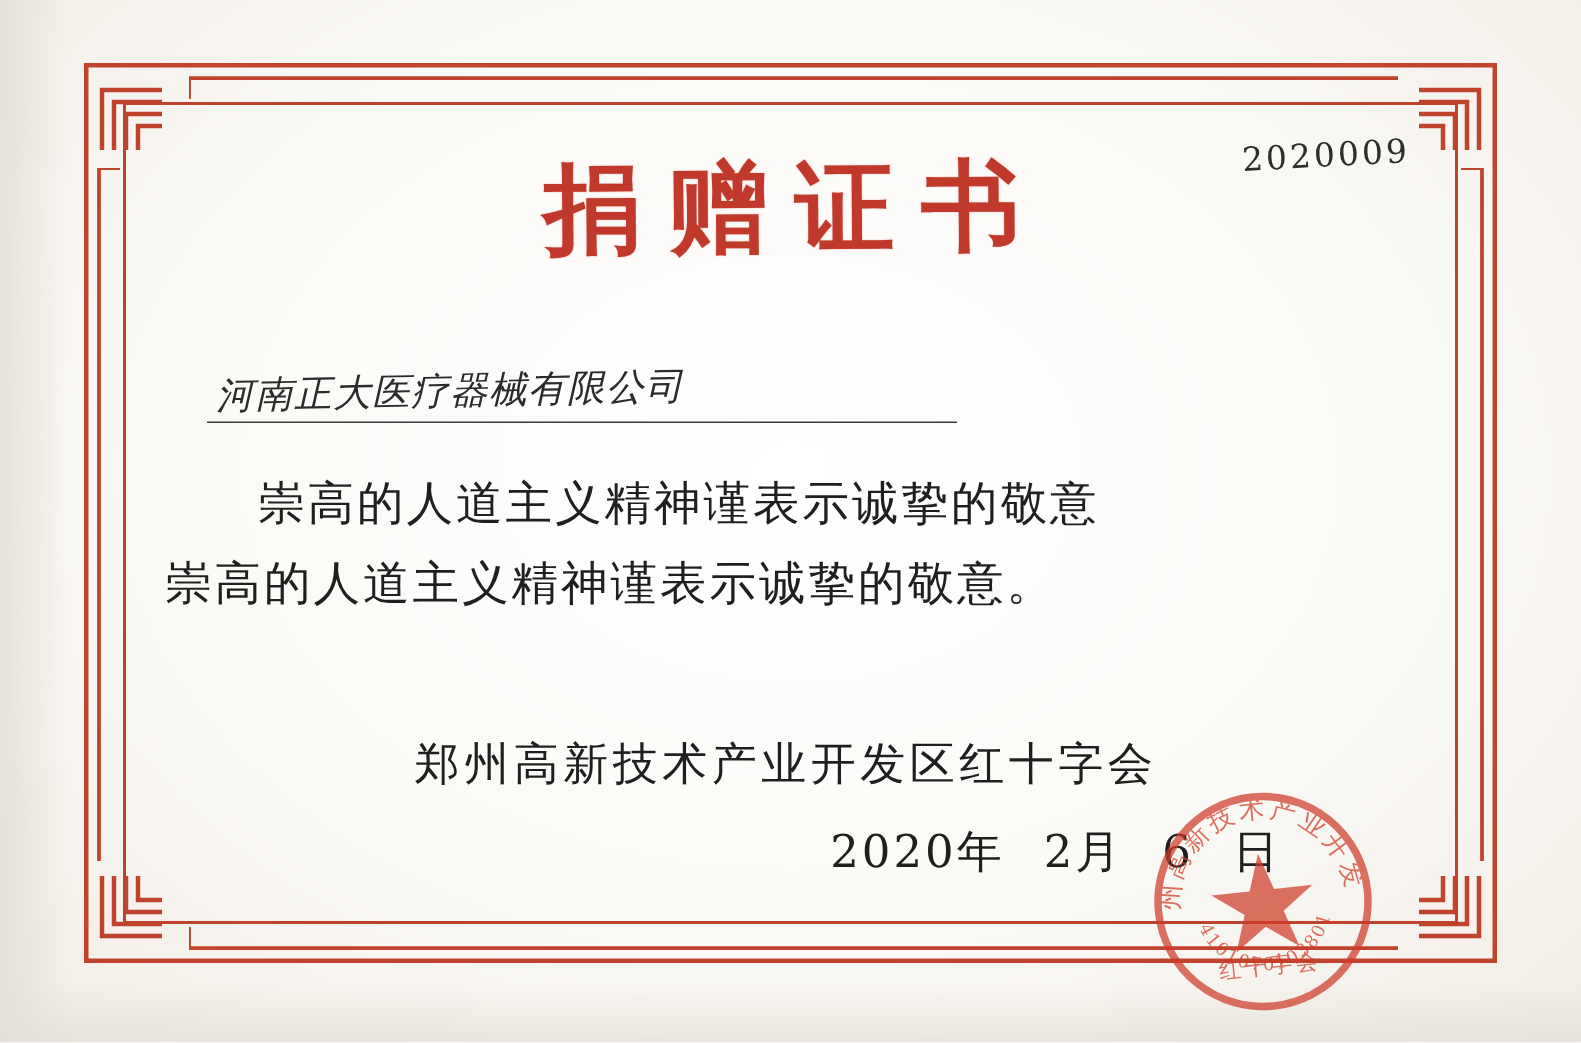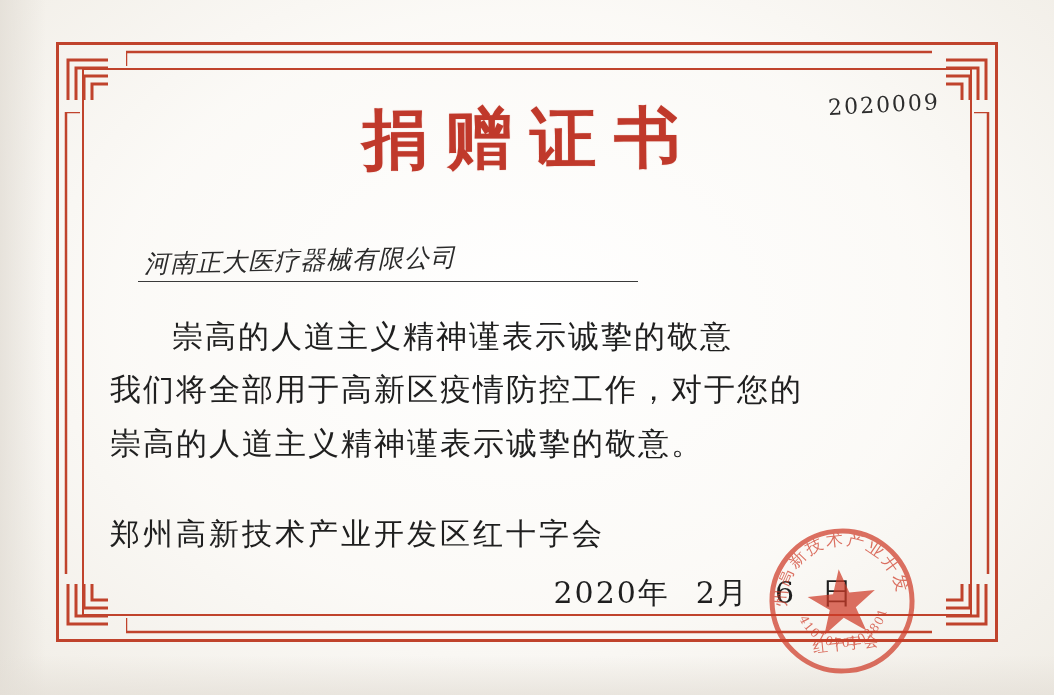--- a/index.html
+++ b/index.html
@@ -158,22 +158,22 @@
     font-family: "DejaVu Sans", sans-serif;
     font-style: italic;
     color: #2b2b2b;
     letter-spacing: 0.5px;
     transform: rotate(-1deg);
     white-space: nowrap;
   }
 
   
   .signature {
-    margin-top: 44px;
-    text-align: left;
+    margin-top: 72px;
+    text-align: center;
     padding-right: 12px;
     font-size: 30px;
     letter-spacing: 3px;
     color: #1f1f1f;
     font-family: "DejaVu Serif", serif;
   }
   .date-line {
     margin-top: 18px;
     text-align: right;
     padding-right: 96px;
@@ -292,21 +292,20 @@
 
     <div class="recipient-row">
       <div class="recipient-name">河南正大医疗器械有限公司</div>
       <div class="recipient-underline"></div>
     </div>
 
     <div class="body-text">
       <div class="line">
         <span class="indent"></span><span>崇高的人道主义精神谨表示诚挚的敬意</span>
       </div>
-      <div class="line">我们将全部用于高新区疫情防控工作，对于您的</div>
       <div class="line">崇高的人道主义精神谨表示诚挚的敬意。</div>
     </div>
 
     <div class="signature">郑州高新技术产业开发区红十字会</div>
 
     <div class="date-line">
       <span class="date-num">2020</span><span>年</span><span class="date-gap"></span><span class="date-num">2</span><span>月</span><span class="date-gap"></span><span class="date-num">6</span><span class="date-gap"></span><span>日</span>
     </div>
 
   </div>

